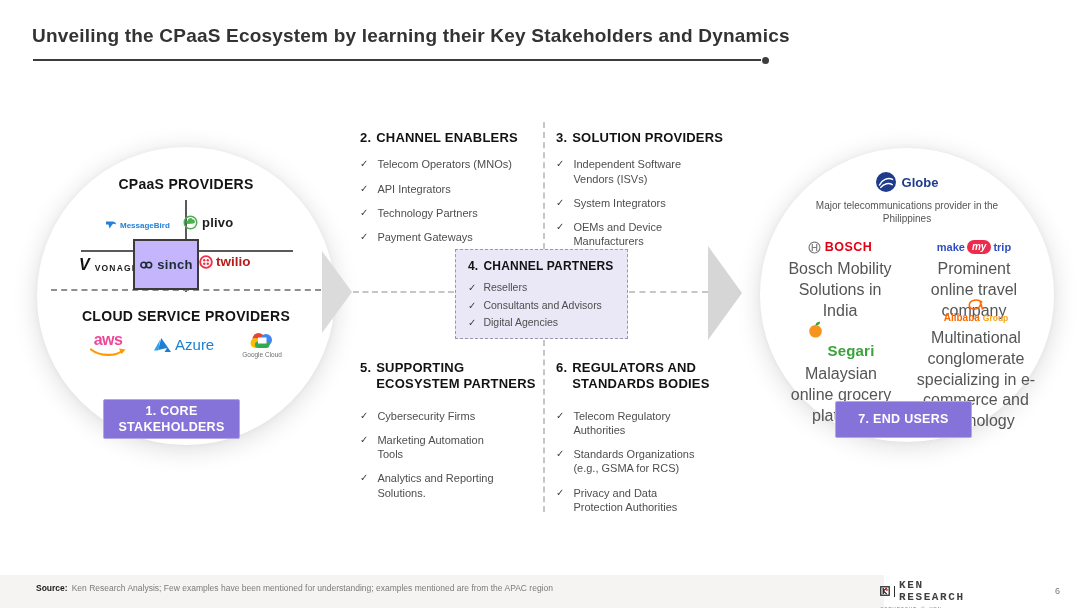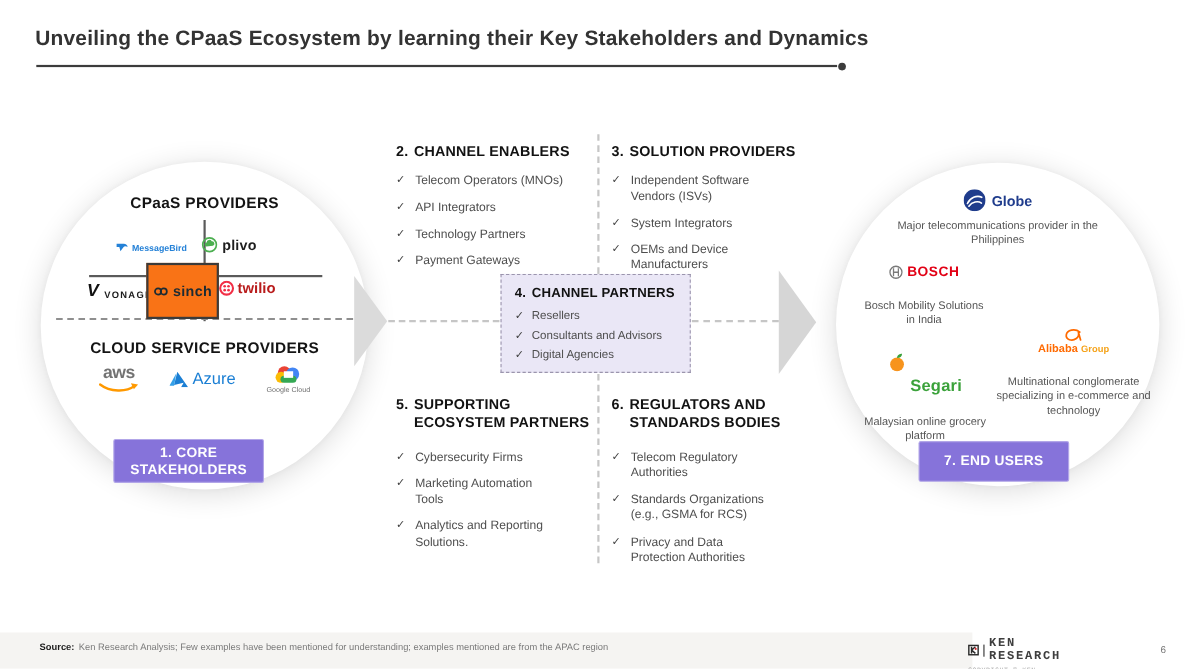--- a/index.html
+++ b/index.html
@@ -21,41 +21,41 @@
 
   .circle-heading{position:absolute;left:0;width:100%;text-align:center;
     font-size:14px;font-weight:700;color:#141414;letter-spacing:.3px;}
   .cpaas-heading{top:29px;}
   .cloud-heading{top:161px;}
 
   
   .org-vline-top{position:absolute;left:148px;top:53px;width:2px;height:40px;background:#5a5a5a;}
   .org-hline{position:absolute;left:44px;top:103px;width:212px;height:2px;background:#5a5a5a;}
   .org-vline-bot{position:absolute;left:148px;top:139px;width:2px;height:6px;background:#5a5a5a;}
-  .sinch-box{position:absolute;left:96px;top:92px;width:62px;height:47px;background:#f97316;
+  .sinch-box{position:absolute;left:96px;top:92px;width:62px;height:47px;background:#c4b5fd;
     border:2px solid #3b3b3b;display:flex;align-items:center;justify-content:center;z-index:2;}
   .circle-dash{position:absolute;left:14px;top:142px;width:270px;border-top:2px dashed #8f8f8f;}
 
   .lg{position:absolute;display:flex;align-items:flex-end;white-space:nowrap;}
   .lg-messagebird{left:68px;top:71px;gap:3px;}
   .mb-word{font-size:8px;font-weight:700;color:#2481D7;}
   .lg-plivo{left:146px;top:68px;gap:4px;}
   .plivo-word{font-size:13px;font-weight:800;color:#1d1d1d;letter-spacing:.2px;}
   .lg-vonage{left:42px;top:110px;gap:5px;}
   .vonage-v{font-size:16px;font-weight:800;font-style:italic;color:#111;line-height:1;}
   .vonage-word{font-size:8.5px;font-weight:700;color:#1b1b1b;letter-spacing:1.2px;}
   .lg-twilio{left:162px;top:107px;gap:3px;}
   .twilio-word{font-size:13.5px;font-weight:800;color:#b91c1c;}
   .sinch-logo{display:flex;align-items:center;gap:3px;}
   .sinch-word{font-size:13px;font-weight:600;color:#1C2B33;letter-spacing:.3px;}
 
   .cloud-logos{position:absolute;left:0;top:184px;width:100%;display:flex;
     align-items:center;justify-content:center;gap:28px;}
   .aws-logo{display:flex;flex-direction:column;align-items:center;line-height:1;}
-  .aws-word{font-size:16px;font-weight:800;color:#737373;letter-spacing:-.5px;}
+  .aws-word{font-size:16px;font-weight:800;color:#ec4899;letter-spacing:-.5px;}
   .azure-logo{display:flex;align-items:center;gap:4px;}
   .azure-word{font-size:15px;font-weight:500;color:#1B7FD4;}
   .gcloud-logo{display:flex;flex-direction:column;align-items:center;}
   .gcloud-word{margin-top:2px;font-size:6.5px;color:#6d6d6d;}
 
   
   .badge{position:absolute;background:#8673DA;border:1px solid #B2A6E8;border-radius:2px;
     color:#fff;font-weight:700;font-size:12.5px;line-height:1.3;letter-spacing:.3px;
     display:flex;align-items:center;justify-content:center;text-align:center;box-sizing:border-box;z-index:5;}
   .badge-core{left:103px;top:399px;width:137px;height:40px;padding:0 14px;}
@@ -90,21 +90,21 @@
   .box4 .sec-head{font-size:12px;}
   .box4 .sec-items{margin-top:7px;gap:3.5px;}
   .box4 .item{font-size:10.5px;}
   .box4 .item .chk{margin-right:7px;}
 
   
   .globe-row{position:absolute;top:24px;left:0;width:100%;display:flex;align-items:center;justify-content:center;gap:6px;}
   .globe-word{font-size:13px;font-weight:600;color:#1F3C8C;}
   .globe-caption{position:absolute;top:51px;left:47px;width:200px;text-align:center;font-size:10px;color:#555;line-height:1.3;}
   .company{position:absolute;display:flex;flex-direction:column;align-items:center;text-align:center;}
-  .company .caption{margin-top:18px;font-size:10px;color:#555;line-height:1.3;}
+  .company .caption{margin-top:5px;font-size:16px;color:#555;line-height:1.3;}
   .c-bosch{left:20px;top:92px;width:120px;}
   .c-mmt{left:148px;top:92px;width:132px;}
   .c-segari{left:22px;top:152px;width:118px;}
   .c-alibaba{left:140px;top:150px;width:152px;}
   .bosch-row{display:flex;align-items:center;gap:4px;}
   .bosch-word{font-size:12.5px;font-weight:800;color:#E20015;letter-spacing:.5px;}
   .mmt-row{display:flex;align-items:center;gap:1px;}
   .mmt-word{font-size:11px;font-weight:700;color:#2F4EC6;}
   .mmt-my{background:#EC2C4C;border-radius:9px;padding:1px 5px 2px;margin:0 1px;
     color:#fff;font-size:10px;font-weight:700;font-style:italic;}
@@ -344,20 +344,28 @@
     <div class="bosch-row">
       <svg width="13" height="13" viewBox="0 0 20 20">
           <circle cx="10" cy="10" r="8.4" fill="none" stroke="#7a7a7a" stroke-width="1.8"></circle>
           <path d="M6.6 4.5v11M13.4 4.5v11M6.6 10h6.8" stroke="#7a7a7a" stroke-width="1.8" fill="none"></path>
         </svg>
       <span class="bosch-word">BOSCH</span>
     </div>
     <div class="caption" style="max-width:110px;">Bosch Mobility Solutions in India</div>
   </div>
 
+  <div class="company c-mmt">
+    <div class="mmt-row">
+      <span class="mmt-word">make</span>
+      <span class="mmt-my">my</span>
+      <span class="mmt-word">trip</span>
+    </div>
+    <div class="caption" style="max-width:110px;">Prominent online travel company</div>
+  </div>
 
   <div class="company c-segari">
     <div class="segari-row">
       <svg width="17" height="17" viewBox="0 0 20 20">
           <circle cx="10" cy="12" r="7.4" fill="#F7941D"></circle>
           <path d="M10 5.2C10 2 13 .8 15.4.8c0 3.1-2.2 4.4-5.4 4.4z" fill="#3BA23B"></path>
         </svg>
       <span class="segari-word">Segari</span>
     </div>
     <div class="caption" style="max-width:112px;">Malaysian online grocery platform</div>

